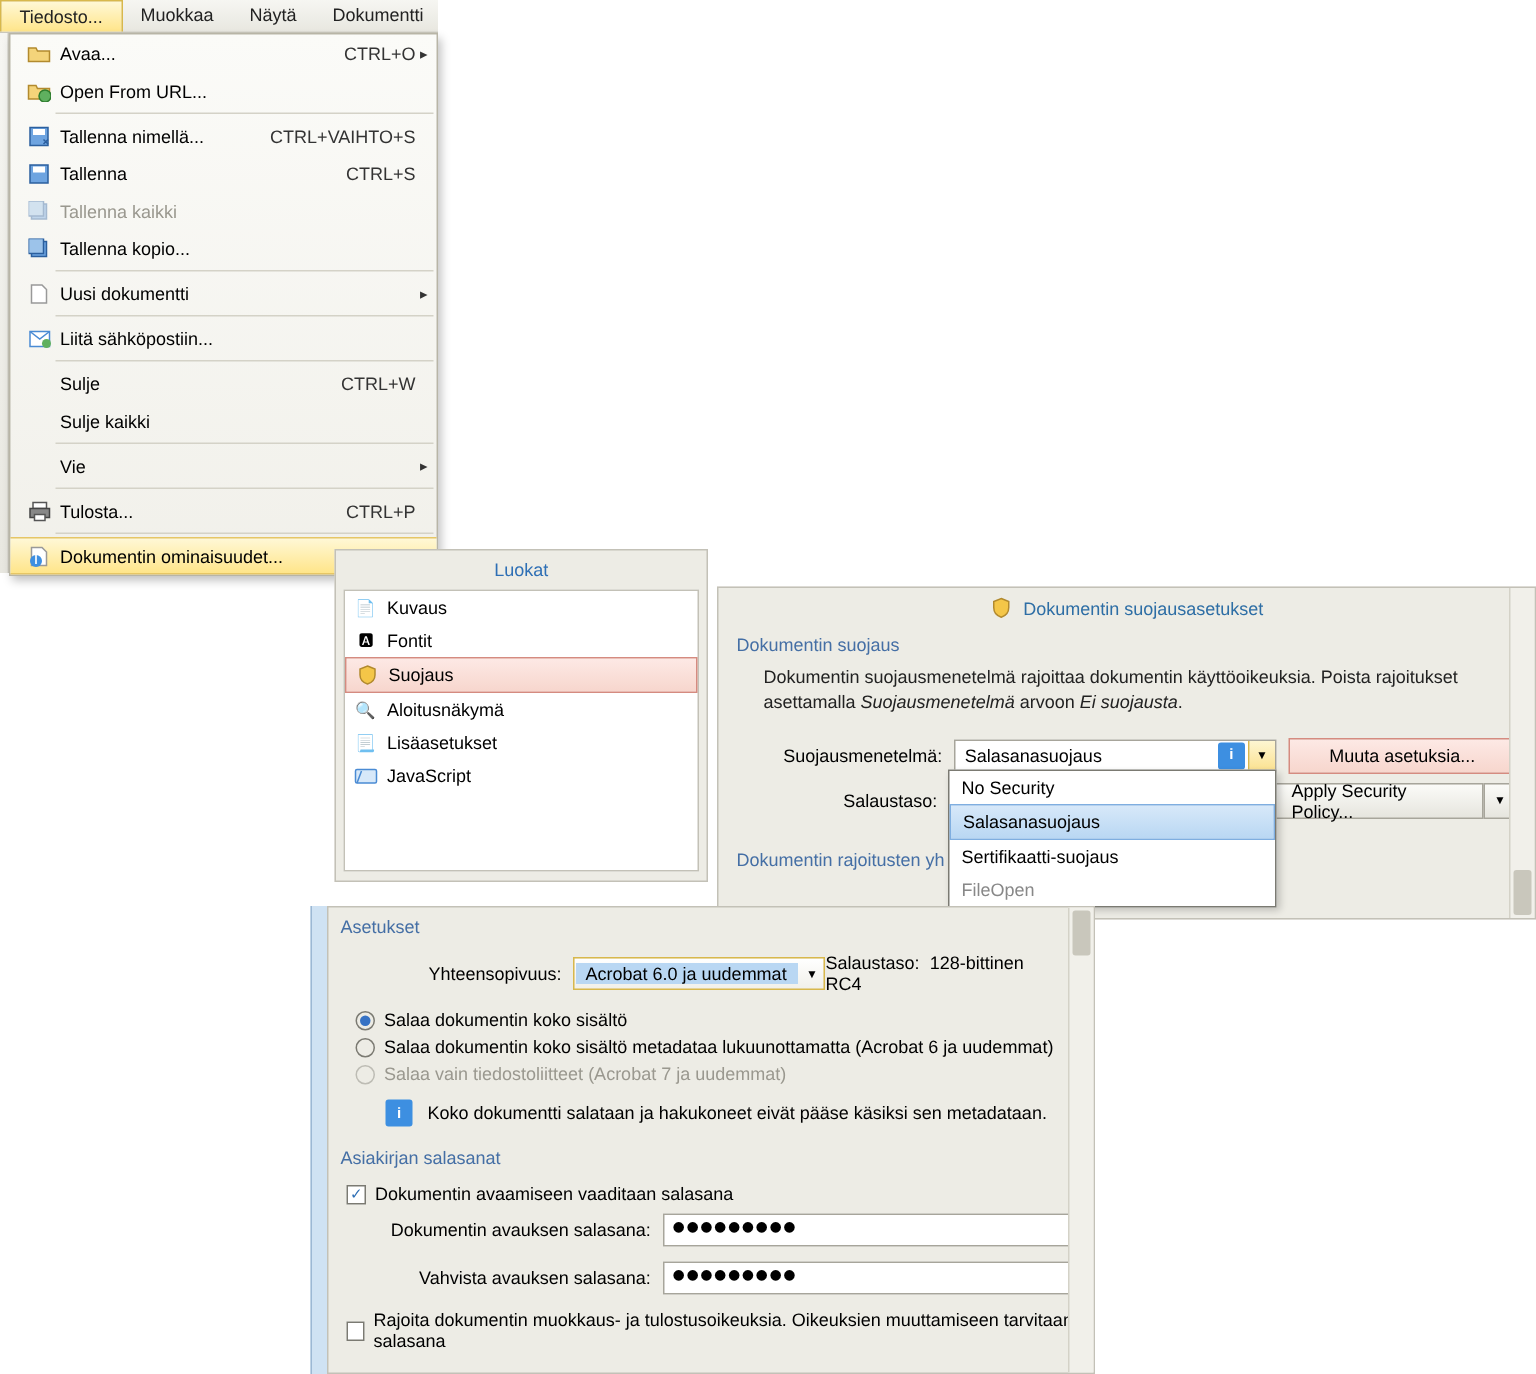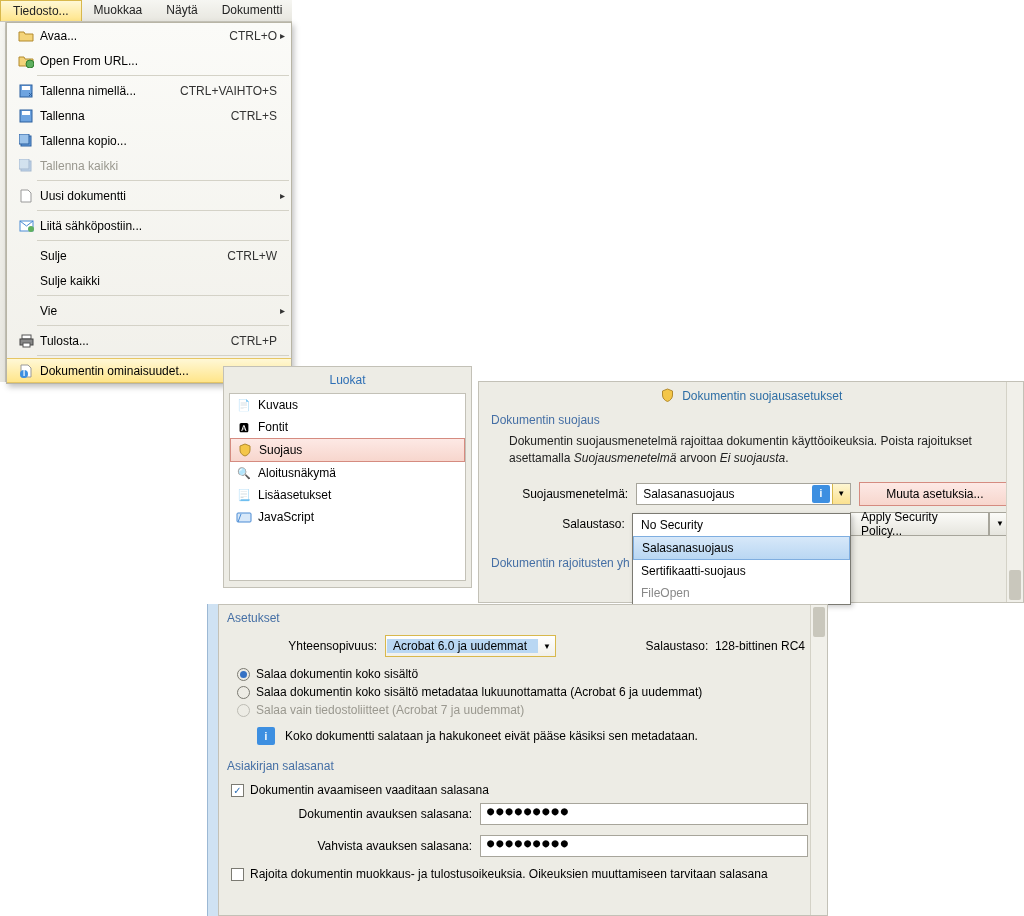--- a/index.html
+++ b/index.html
@@ -23,21 +23,21 @@
 
 
 .cat-pane { position: absolute; left: 223px; top: 366px; width: 249px; height: 222px; background: #edece5; border: 1px solid #c3c1b7; }
 .cat-head { text-align: center; padding: 6px 0; color: #2e6fb5; }
 .cat-list { margin: 0 5px; background: #fff; border: 1px solid #c3c1b7; height: 188px; }
 .cat-item { display: flex; align-items: center; padding: 3px 6px; gap: 6px; }
 .cat-item.selected { background: linear-gradient(#fde9e5, #f7d6cd); border: 1px solid #d58b80; }
 .cat-icon { width: 16px; height: 16px; display: flex; align-items: center; justify-content: center; font-size: 11px; }
 
 
-.sec-pane { position: absolute; left: 478px; top: 381px; width: 546px; height: 222px; background: #edece5; border: 1px solid #c3c1b7; }
+.sec-pane { position: absolute; left: 478px; top: 391px; width: 546px; height: 222px; background: #edece5; border: 1px solid #c3c1b7; }
 .sec-head { text-align: center; padding: 6px 0; color: #2e6ea5; }
 .sec-head svg { vertical-align: -3px; margin-right: 4px; }
 .sec-body { padding: 4px 12px; }
 .sec-group-label { color: #456fa5; margin-bottom: 6px; }
 .sec-desc { color: #222; margin: 2px 0 14px 18px; line-height: 1.45; }
 .sec-desc i { }
 .sec-row { display: flex; align-items: center; margin-bottom: 6px; }
 .sec-row-label { width: 140px; text-align: right; margin-right: 8px; }
 .select-box { background: #fff; border: 1px solid #a7a59b; height: 22px; display: flex; align-items: center; position: relative; }
 .select-box .sel-text { padding: 0 6px; flex: 1; }
@@ -46,21 +46,21 @@
 .btn { background: linear-gradient(#fbfbf8,#e6e5de); border: 1px solid #a7a59b; height: 24px; padding: 0 10px; display: flex; align-items: center; justify-content: center; }
 .btn.red { border: 1px solid #d58b80; background: linear-gradient(#fde9e5,#f7d6cd); align-items: center; }
 .btn-drop { width: 16px; border-left: 1px solid #a7a59b; font-size: 8px; display: flex; align-items: center; justify-content: center; }
 
 
 .opt-popup { position: absolute; left: 632px; top: 513px; width: 219px; background: #fff; border: 1px solid #7b7a72; box-shadow: 2px 2px 5px rgba(0,0,0,0.2); }
 .opt-item { padding: 4px 8px; }
 .opt-item.sel { background: linear-gradient(#d7e8f9,#b9d7f3); border: 1px solid #7faee0; }
 
 
-.settings { position: absolute; left: 218px; top: 604px; width: 610px; height: 312px; background: #edece5; border: 1px solid #c3c1b7; }
+.settings { position: absolute; left: 218px; top: 604px; width: 512px; height: 312px; background: #edece5; border: 1px solid #c3c1b7; }
 .grp { margin: 6px 8px 14px 8px; }
 .grp-title { color: #456fa5; margin-bottom: 10px; }
 .form-row { display: flex; align-items: center; margin: 6px 0 10px 0; }
 .form-lbl { text-align: right; margin-right: 8px; }
 .compat-select { width: 171px; height: 22px; background: linear-gradient(#fff,#f1f0ea); border: 1px solid #d8b84c; display: flex; align-items: center; }
 .compat-select .ct { flex: 1; padding: 0 6px; background: #b9d7f3; margin:1px; }
 .compat-select .cd { width: 16px; text-align: center; font-size: 8px; }
 .radio-row { display: flex; align-items: center; margin: 4px 0 4px 10px; gap: 6px; }
 .radio { width: 13px; height: 13px; border: 1px solid #7b7a72; border-radius: 50%; display: flex; align-items: center; justify-content: center; }
 .radio.checked::after { content: ""; width: 7px; height: 7px; background: #3672c4; border-radius: 50%; }
@@ -124,37 +124,37 @@
   <div class="menu-row">
     <span class="menu-icon">
         <svg width="14" height="14">
           <rect x="1" y="1" width="12" height="12" fill="#6ea4e0" stroke="#2b5f9e"></rect>
           <rect x="3" y="2" width="8" height="4" fill="#fff"></rect>
         </svg>
       </span>
     <span class="menu-label">Tallenna</span>
     <span class="menu-shortcut">CTRL+S</span>
   </div>
+  <div class="menu-row disabled">
+    <span class="menu-icon">
+        <svg width="14" height="14" opacity="0.4">
+          <rect x="2" y="2" width="10" height="10" fill="#6ea4e0" stroke="#2b5f9e"></rect>
+          <rect x="0" y="0" width="10" height="10" fill="#9cc3ea" stroke="#2b5f9e"></rect>
+        </svg>
+      </span>
+    <span class="menu-label">Tallenna kaikki</span>
+  </div>
   <div class="menu-row">
     <span class="menu-icon">
         <svg width="14" height="14">
           <rect x="2" y="2" width="10" height="10" fill="#6ea4e0" stroke="#2b5f9e"></rect>
           <rect x="0" y="0" width="10" height="10" fill="#9cc3ea" stroke="#2b5f9e"></rect>
         </svg>
       </span>
     <span class="menu-label">Tallenna kopio...</span>
-  </div>
-  <div class="menu-row disabled">
-    <span class="menu-icon">
-        <svg width="14" height="14" opacity="0.4">
-          <rect x="2" y="2" width="10" height="10" fill="#6ea4e0" stroke="#2b5f9e"></rect>
-          <rect x="0" y="0" width="10" height="10" fill="#9cc3ea" stroke="#2b5f9e"></rect>
-        </svg>
-      </span>
-    <span class="menu-label">Tallenna kaikki</span>
   </div>
   <div class="menu-sep"></div>
   <div class="menu-row">
     <span class="menu-icon">
         <svg width="12" height="14">
           <path d="M1 1h7l3 3v9H1z" fill="#fff" stroke="#999"></path>
         </svg>
       </span>
     <span class="menu-label">Uusi dokumentti</span>
     <span class="menu-arrow">▸</span>

